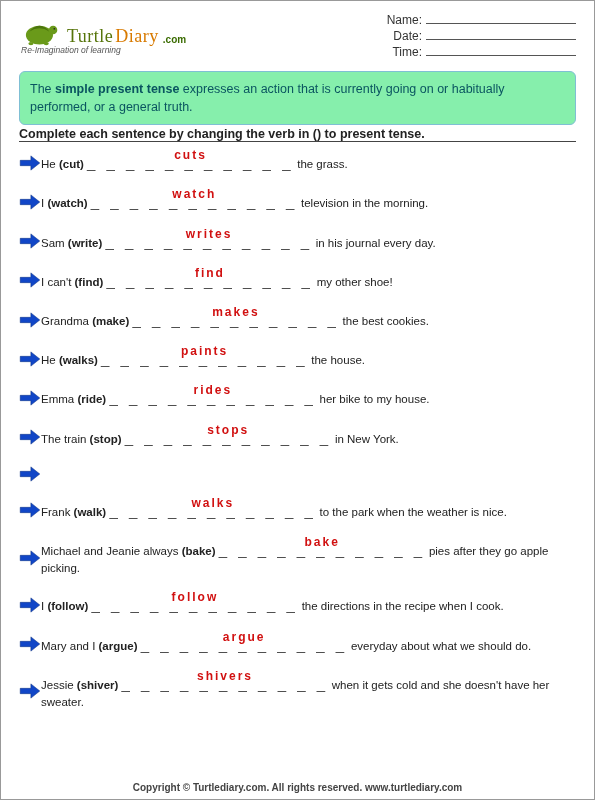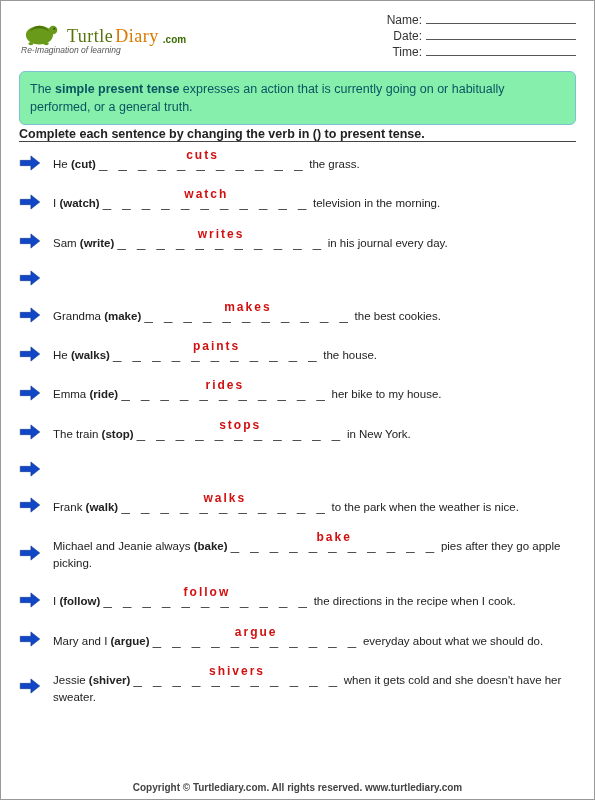--- a/index.html
+++ b/index.html
@@ -62,21 +62,20 @@
     font-family: Verdana, Arial, sans-serif;
     font-weight: bold;
     font-size: 12.5px;
     color: #222;
     border-bottom: 1px solid #444;
   }
   .questions { margin-top: 10px; }
   .qrow {
     display: flex;
     align-items: center;
-    gap: 12px;
     margin-bottom: 18.2px;
     font-family: Verdana, Arial, sans-serif;
     font-size: 11.5px;
     color: #222;
   }
   .arrow { width: 22px; height: 16px; flex-shrink: 0; }
   .qtext { position: relative; line-height: 1.4; }
   .qtext b { font-weight: bold; }
   .blank {
     position: relative;
@@ -180,20 +179,28 @@
         <span class="answer">writes</span>
         <span class="dashes">_ _ _ _ _ _ _ _ _ _ _</span>
       </span>
       <span> in his journal every day.</span>
     </div>
       </div>
       <div class="qrow">
         <svg class="arrow" viewBox="0 0 24 18">
   <path d="M1 6 L13 6 L13 1 L23 9 L13 17 L13 12 L1 12 Z" fill="#1146c7" stroke="#0a2f80" stroke-width="0.6"></path>
 </svg>
+    <div class="qtext">
+      <span>I can't </span><b>(find)</b>
+      <span class="blank">
+        <span class="answer">find</span>
+        <span class="dashes">_ _ _ _ _ _ _ _ _ _ _</span>
+      </span>
+      <span> my other shoe!</span>
+    </div>
       </div>
       <div class="qrow">
         <svg class="arrow" viewBox="0 0 24 18">
   <path d="M1 6 L13 6 L13 1 L23 9 L13 17 L13 12 L1 12 Z" fill="#1146c7" stroke="#0a2f80" stroke-width="0.6"></path>
 </svg>
     <div class="qtext">
       <span>Grandma </span><b>(make)</b>
       <span class="blank">
         <span class="answer">makes</span>
         <span class="dashes">_ _ _ _ _ _ _ _ _ _ _</span>

